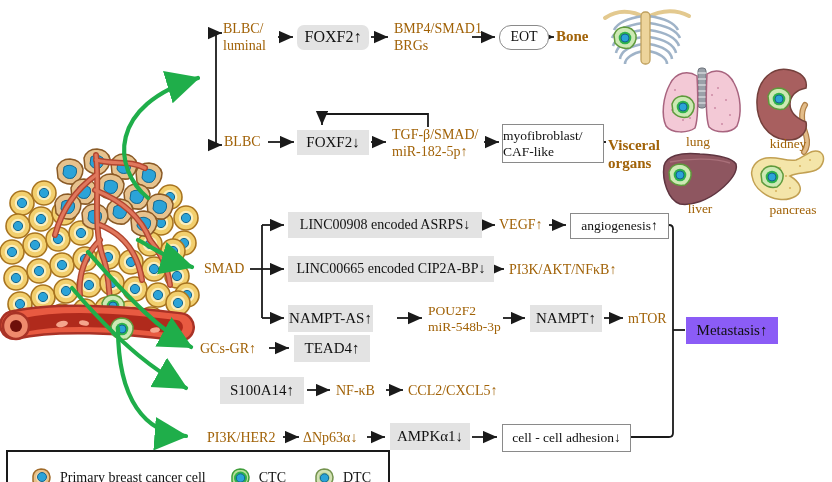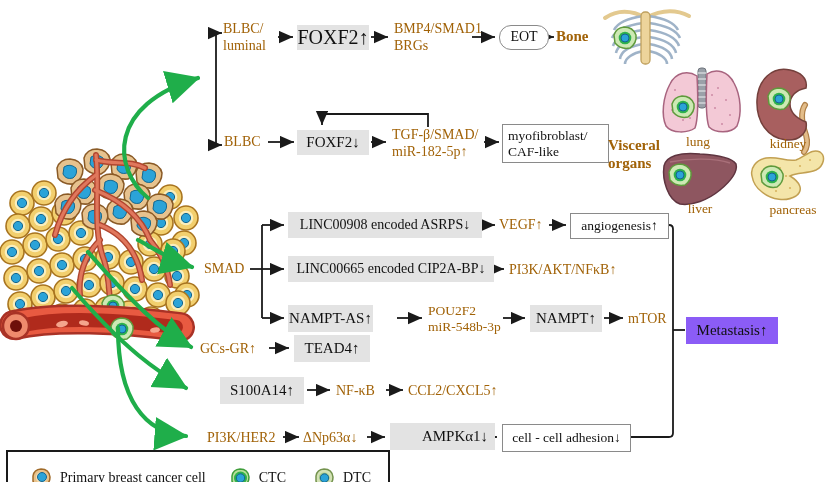--- a/index.html
+++ b/index.html
@@ -6,21 +6,21 @@
   #stage{position:relative;width:832px;height:482px;background:#ffffff;overflow:hidden;
          font-family:"Liberation Serif", serif;color:#111;}
   #art{position:absolute;left:0;top:0;}
   .lbl{position:absolute;font-size:14px;line-height:1.18;white-space:pre-line;color:#a16207;}
   .bold{font-weight:bold;font-size:15px;}
   .ctr{transform:translateX(-50%);text-align:center;}
   .gbox{position:absolute;background:#e3e3e3;display:flex;align-items:center;justify-content:center;
         text-align:center;font-size:14.5px;white-space:pre-line;line-height:1.15;}
   .wbox{position:absolute;background:#fff;border:1.5px solid #8a8a8a;display:flex;align-items:center;
         justify-content:center;text-align:center;font-size:13.5px;white-space:pre-line;line-height:1.15;}
-  .wbox.left{justify-content:flex-start;padding-left:5px;text-align:left;}
+  .wbox.left{justify-content:flex-start;text-align:left;}
   .mbox{position:absolute;background:#8b5cf6;display:flex;align-items:center;justify-content:center;
         font-size:15px;}
   .legend{position:absolute;left:6px;top:450px;width:356px;height:27px;border:2px solid #1a1a1a;
           display:flex;align-items:center;font-size:14px;padding:12px;background:#fff;}
   .legend svg{margin-left:9px;margin-right:7px;flex:0 0 auto;}
   .small{font-size:13.5px;}
 </style>
 </head>
 <body>
 
@@ -257,21 +257,21 @@
           <circle cx="776" cy="191" r="1.1"></circle>
           <circle cx="810" cy="160" r="1.1"></circle>
           <circle cx="786" cy="176" r="1.1"></circle>
         </g>
     <use href="#gcell" x="772" y="177"></use>
   </g>
 </svg>
 
 <div class="lbl" style="left:223px;top:21px;">BLBC/
 luminal</div>
-<div class="gbox" style="left:297px;top:25px;width:72px;height:25px;font-size:20px;">FOXF2↑</div>
+<div class="gbox" style="left:297px;top:25px;width:72px;height:25px;font-size:16px;border-radius:7px;">FOXF2↑</div>
 <div class="lbl" style="left:394px;top:21px;">BMP4/SMAD1
 BRGs</div>
 <div class="wbox" style="left:499px;top:25px;width:48px;height:23px;font-size:14px;border-radius:12px;">EOT</div>
 <div class="lbl bold" style="left:556px;top:28px;">Bone</div>
 
 <div class="lbl" style="left:224px;top:134px;">BLBC</div>
 <div class="gbox" style="left:297px;top:130px;width:72px;height:25px;font-size:15px;">FOXF2↓</div>
 <div class="lbl" style="left:392px;top:127px;">TGF-β/SMAD/
 miR-182-5p↑</div>
 <div class="wbox left" style="left:502px;top:124px;width:100px;height:37px;">myofibroblast/
@@ -298,21 +298,21 @@
 
 <div class="lbl" style="left:200px;top:341px;">GCs-GR↑</div>
 <div class="gbox" style="left:294px;top:335px;width:76px;height:27px;font-size:15px;">TEAD4↑</div>
 
 <div class="gbox" style="left:220px;top:377px;width:84px;height:27px;font-size:15px;">S100A14↑</div>
 <div class="lbl" style="left:336px;top:383px;">NF-κB</div>
 <div class="lbl" style="left:408px;top:383px;">CCL2/CXCL5↑</div>
 
 <div class="lbl" style="left:207px;top:430px;">PI3K/HER2</div>
 <div class="lbl" style="left:303px;top:430px;">ΔNp63α↓</div>
-<div class="gbox" style="left:390px;top:423px;width:80px;height:27px;font-size:15px;padding-left:25px;">AMPKα1↓</div>
+<div class="gbox" style="left:390px;top:423px;width:80px;height:27px;font-size:15px;">AMPKα1↓</div>
 <div class="wbox" style="left:502px;top:424px;width:127px;height:26px;">cell - cell adhesion↓</div>
 
 <div class="mbox" style="left:686px;top:317px;width:92px;height:27px;">Metastasis↑</div>
 
 <div class="legend">
   <svg width="24" height="24" viewBox="0 0 24 24">
     <path d="M4 10 Q5 3.5 12 3 Q20 3 21 11 Q21 18 14 21 Q5.5 21 4 15 Z" fill="#e9c28b" stroke="#a06a28" stroke-width="1.5"></path>
     <path d="M7 10 Q8 6 12.5 6 Q18 6.5 18 12 Q17.5 17 12.5 17.5 Q7.5 17 7 12 Z" fill="#f4ddb4"></path>
     <circle cx="13" cy="11" r="4.5" fill="#2ba3d8" stroke="#14658f" stroke-width="1"></circle>
   </svg>

